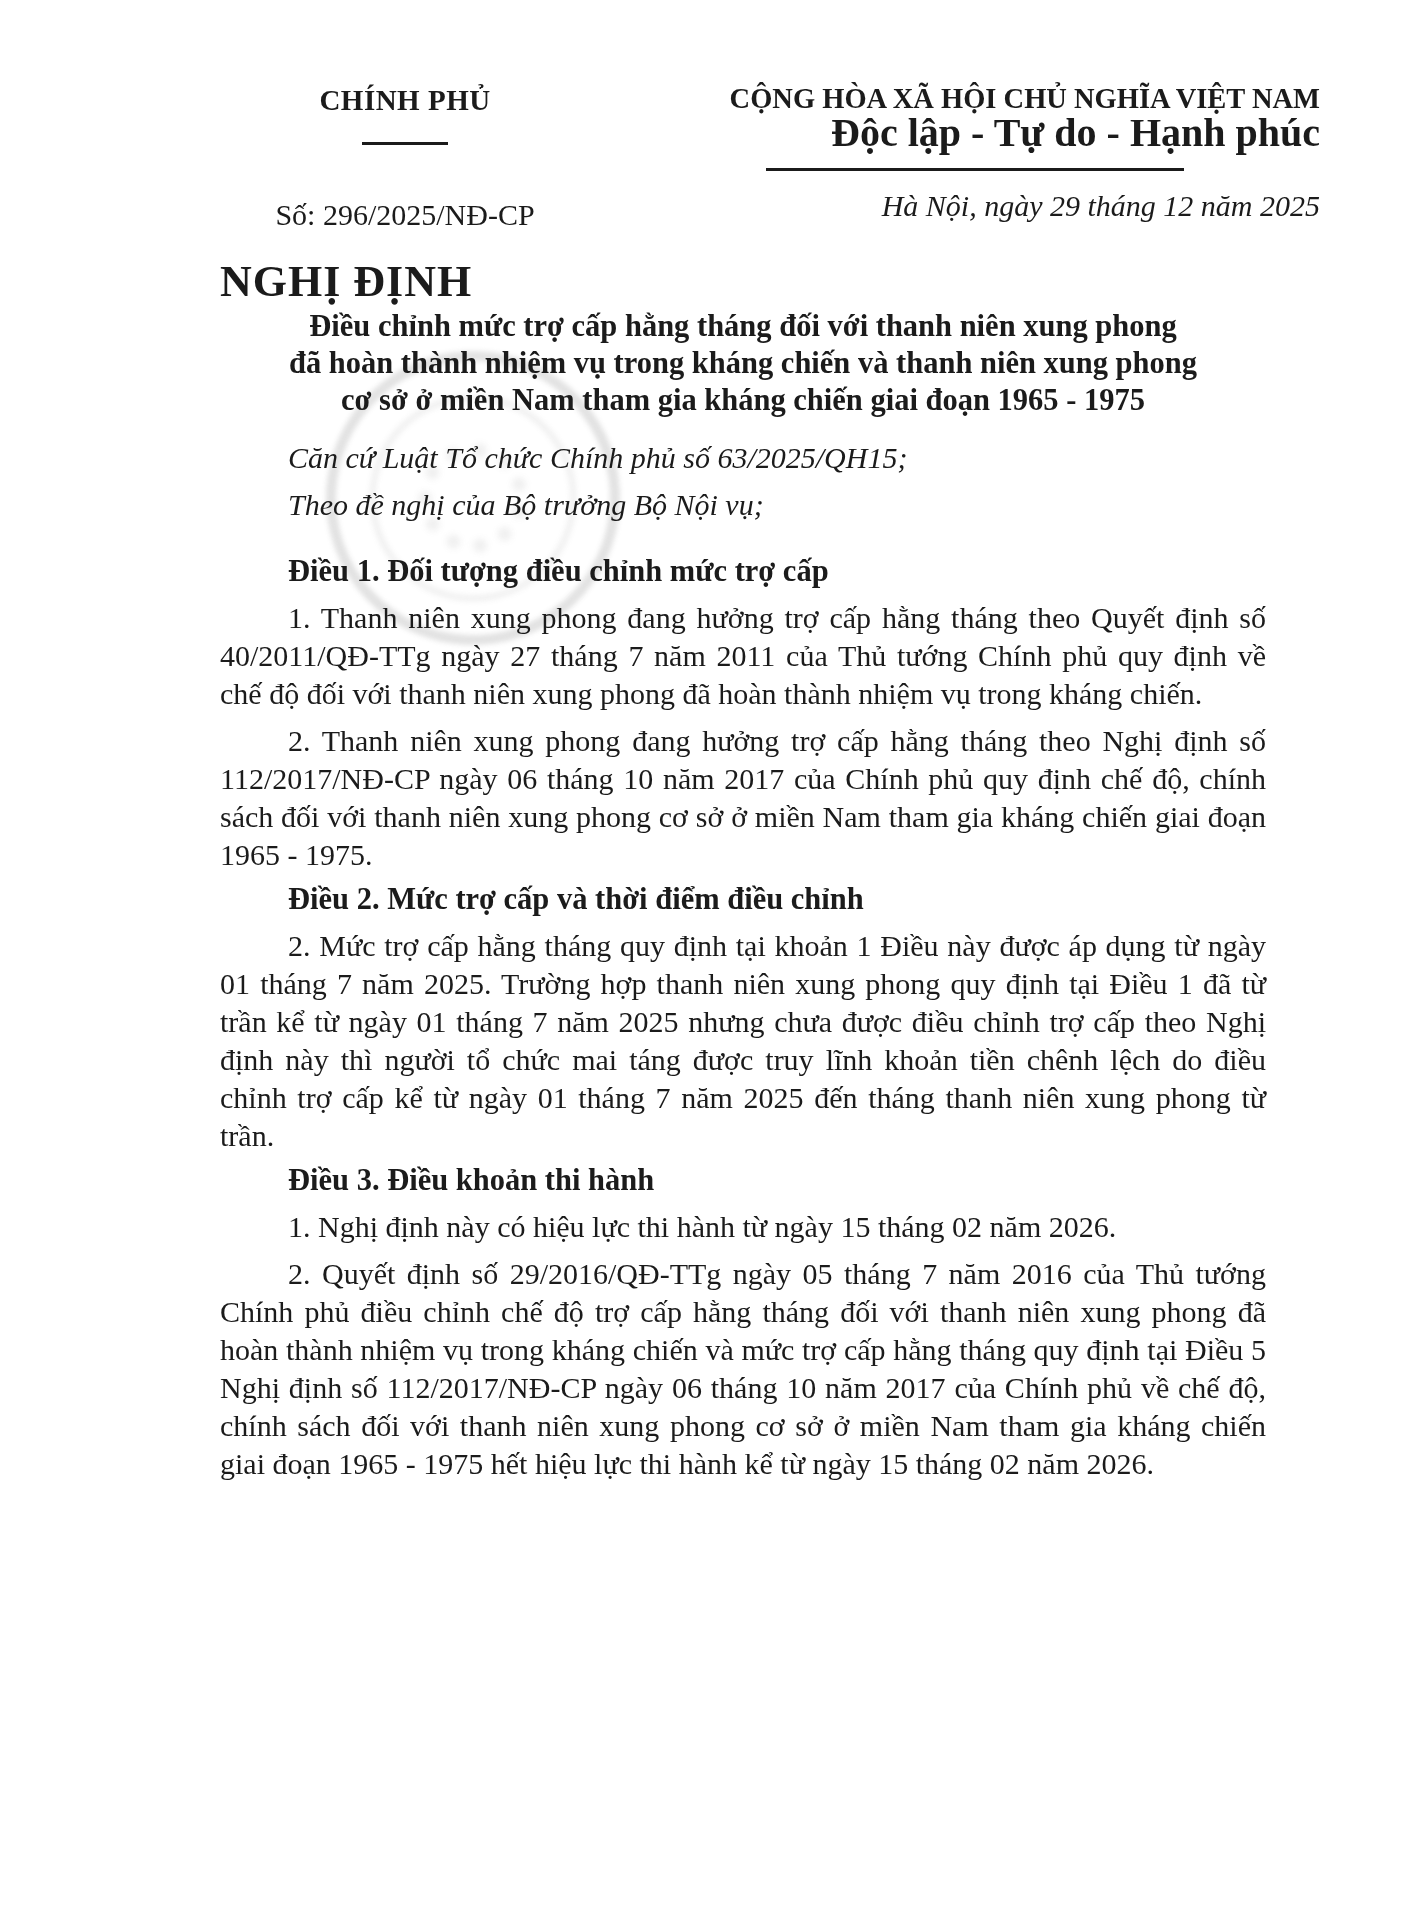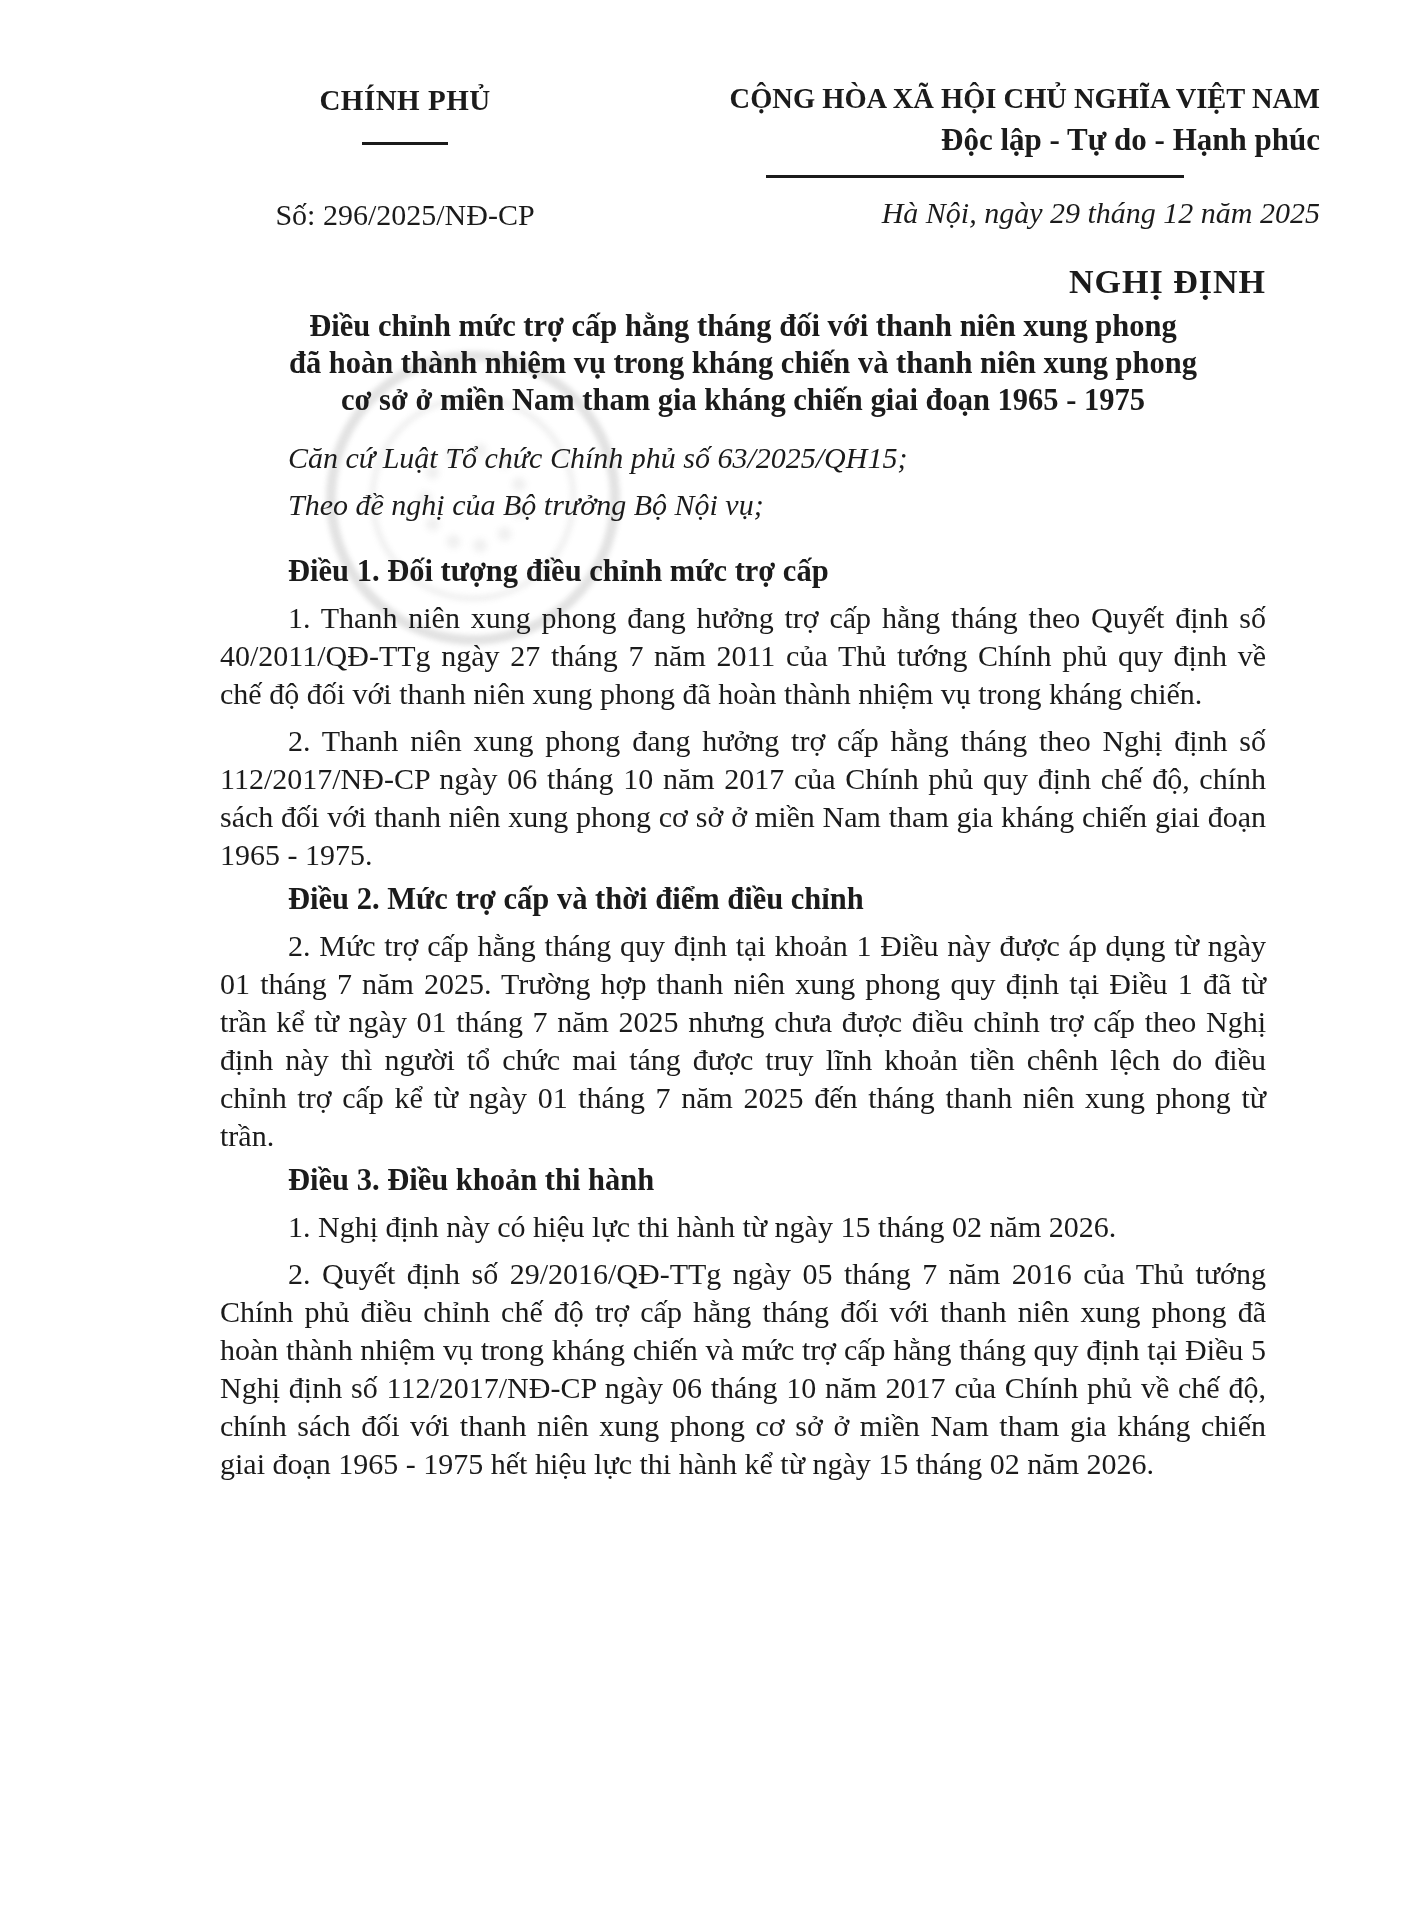--- a/index.html
+++ b/index.html
@@ -34,27 +34,27 @@
   }
 
   .hdr-left  { position: absolute; left: 185px; top: 84px; width: 440px; text-align: center; z-index: 2; }
   .hdr-right { position: absolute; left: 630px; top: 82px; width: 690px; text-align: right; z-index: 2; }
 
   .org     { font-weight: bold; font-size: 29px; line-height: 33px; letter-spacing: .5px; }
   .rule-s  { width: 86px;  height: 3px; background: #1b1b1b; margin: 25px auto 0; }
   .docno   { margin-top: 53px; font-size: 30px; line-height: 34px; }
 
   .country   { font-weight: bold; font-size: 28.5px; line-height: 33px; }
-  .motto     { font-weight: bold; font-size: 31px; line-height: 36px; margin-top: 7px; }
+  .motto     { font-weight: bold; font-size: 40px; line-height: 36px; }
   .rule-l    { width: 418px; height: 3px; background: #1b1b1b; margin: 17px auto 0; }
   .placedate { font-style: italic; font-size: 30px; line-height: 34px; margin-top: 18px; }
 
   .content { position: absolute; left: 220px; top: 262px; width: 1046px; z-index: 1; }
 
-  .doc-type { text-align: right; font-weight: bold; font-size: 34px; line-height: 40px; letter-spacing: 1px; }
+  .doc-type { text-align: left; font-weight: bold; font-size: 44px; line-height: 40px; letter-spacing: 1px; }
   .subject  { text-align: center; font-weight: bold; font-size: 30.5px; line-height: 37px; margin-top: 6px; }
 
   .preamble { margin-top: 20px; }
   .preamble p {
     font-style: italic; font-size: 30px; line-height: 38px;
     margin: 9px 0 0; text-indent: 68px;
   }
   .preamble p.just { text-align: justify; }
 
   .article-heading {

